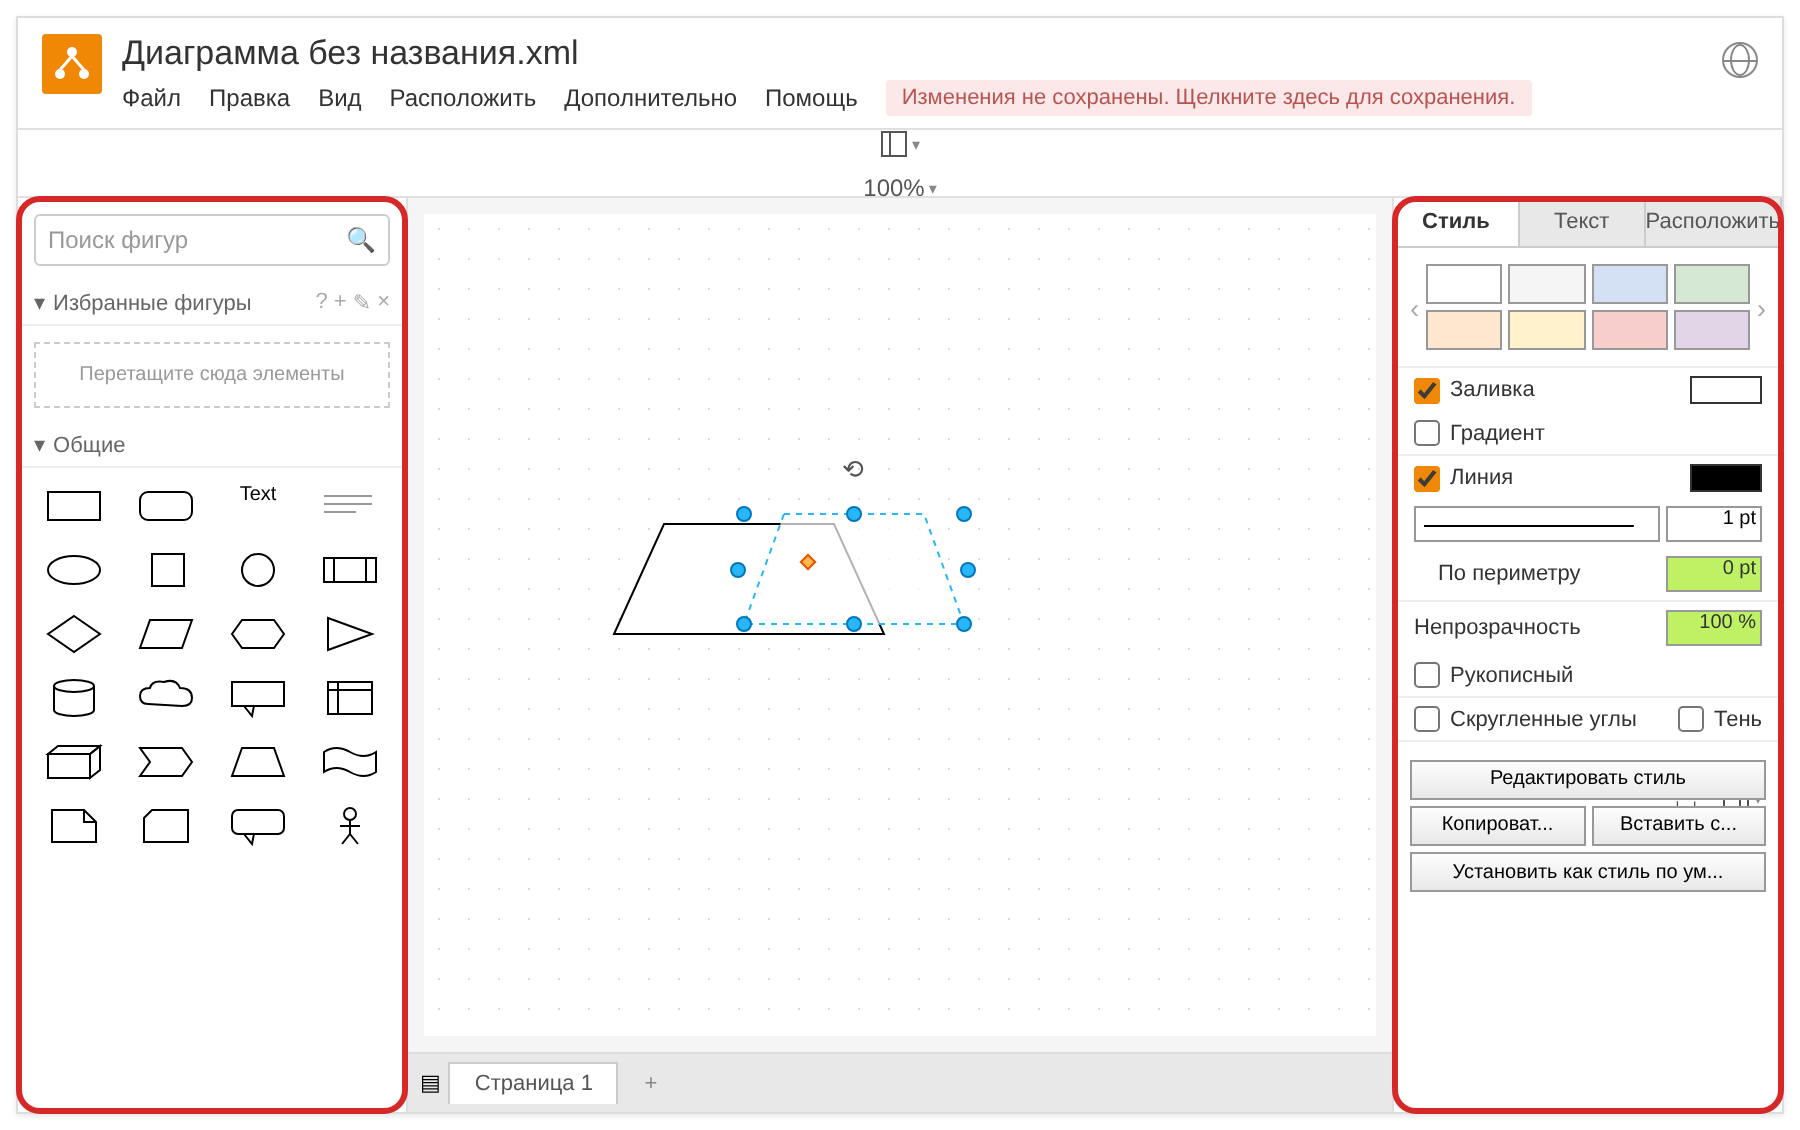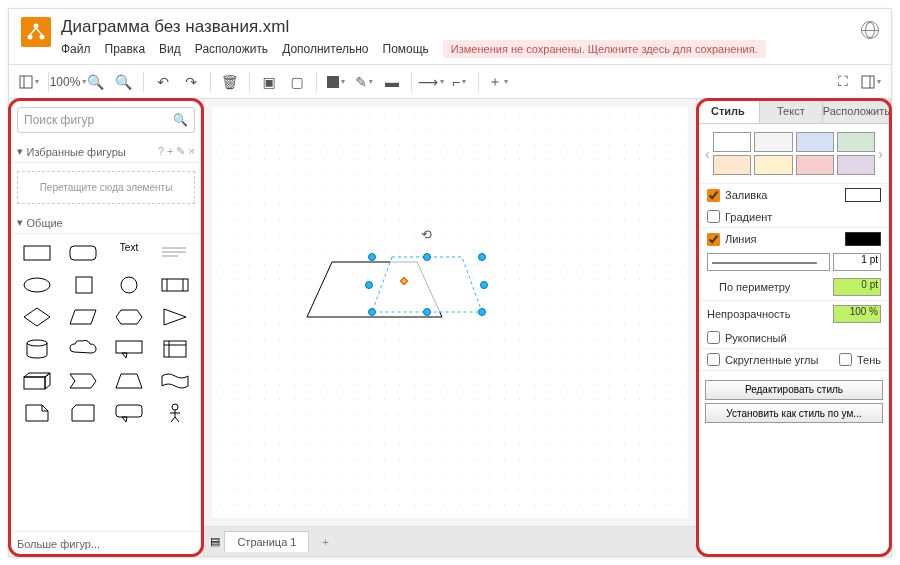--- a/index.html
+++ b/index.html
@@ -9,21 +9,21 @@
 .logo { width: 30px; height: 30px; background: #f08705; border-radius: 2px; display: flex; align-items: center; justify-content: center; }
 .logo svg { width: 20px; height: 20px; }
 .header-main { flex: 1; }
 .title { font-size: 17px; color: #333; }
 .menubar { display: flex; gap: 14px; margin-top: 3px; font-size: 12px; color: #333; align-items: center; }
 .menubar span { cursor: pointer; }
 .save-banner { background: #fce8e8; color: #b85450; padding: 3px 8px; font-size: 11px; border-radius: 2px; }
 .globe { width: 18px; height: 18px; border: 1px solid #888; border-radius: 50%; position: relative; margin-top: 4px; }
 .globe::before { content: ''; position: absolute; top: 0; bottom: 0; left: 50%; width: 8px; margin-left: -5px; border: 1px solid #888; border-radius: 50%; }
 .globe::after { content: ''; position: absolute; left: 0; right: 0; top: 50%; border-top: 1px solid #888; }
-.toolbar { height: 35px; border-top: 1px solid #e0e0e0; border-bottom: 1px solid #e0e0e0; display: flex; align-items: center; padding: 0 8px; gap: 4px; }
+.toolbar { height: 35px; border-top: 1px solid #e0e0e0; border-bottom: 1px solid #e0e0e0; display: flex; align-items: center; padding: 0 8px; gap: 4px; flex-direction: column; }
 .tb-btn { width: 24px; height: 24px; display: flex; align-items: center; justify-content: center; cursor: pointer; color: #555; font-size: 14px; }
 .tb-sep { width: 1px; height: 20px; background: #ddd; margin: 0 3px; }
 .zoom { font-size: 12px; color: #555; padding: 0 2px; }
 .dd::after { content: '▾'; font-size: 8px; margin-left: 2px; color: #888; }
 .toolbar-right { margin-left: auto; display: flex; gap: 4px; }
 .content { display: flex; height: calc(100% - 90px); }
 .sidebar-left { width: 195px; border-right: 1px solid #e0e0e0; display: flex; flex-direction: column; position: relative; }
 .hl-left { position: absolute; top: -1px; left: -1px; right: -1px; bottom: -1px; border: 3px solid #d62828; border-radius: 12px; pointer-events: none; z-index: 10; }
 .search-box { margin: 8px; height: 26px; border: 1px solid #ccc; border-radius: 3px; display: flex; align-items: center; padding: 0 6px; font-size: 12px; color: #999; }
 .search-box span:first-child { flex: 1; }
@@ -289,21 +289,20 @@
         <div class="shape-cell">
             <svg>
               <circle cx="17" cy="5" r="3" fill="none" stroke="#000"></circle>
               <line x1="17" y1="8" x2="17" y2="15" stroke="#000"></line>
               <line x1="12" y1="11" x2="22" y2="11" stroke="#000"></line>
               <line x1="17" y1="15" x2="13" y2="20" stroke="#000"></line>
               <line x1="17" y1="15" x2="21" y2="20" stroke="#000"></line>
             </svg>
           </div>
       </div>
-      <div class="more-shapes">Больше фигур...</div>
     </div>
 
     <div class="canvas-wrap">
       <div class="canvas">
         <svg class="trap-shape" width="145" height="70">
           <polygon points="30,5 115,5 140,60 5,60" fill="#fff" stroke="#000"></polygon>
         </svg>
         <div class="selected-shape">
           <svg width="120" height="70">
             <polygon points="25,5 95,5 115,60 5,60" fill="rgba(255,255,255,0.7)" stroke="#29b6f6" stroke-dasharray="3"></polygon>
@@ -381,17 +380,21 @@
         <span>Рукописный</span>
       </div>
       <div class="prop">
         <input type="checkbox" style="">
         <span>Скругленные углы</span>
         <input type="checkbox" style="margin-left: auto;">
         <span>Тень</span>
       </div>
       <div class="btn-row" style="border-top:1px solid #eee;padding-top:8px">
         <button class="panel-btn">Редактировать стиль</button>
+        <div class="btn-half">
+          <button class="panel-btn">Копироват...</button>
+          <button class="panel-btn">Вставить с...</button>
+        </div>
         <button class="panel-btn">Установить как стиль по ум...</button>
       </div>
     </div>
   </div>
 </div>
 
 </body></html>

